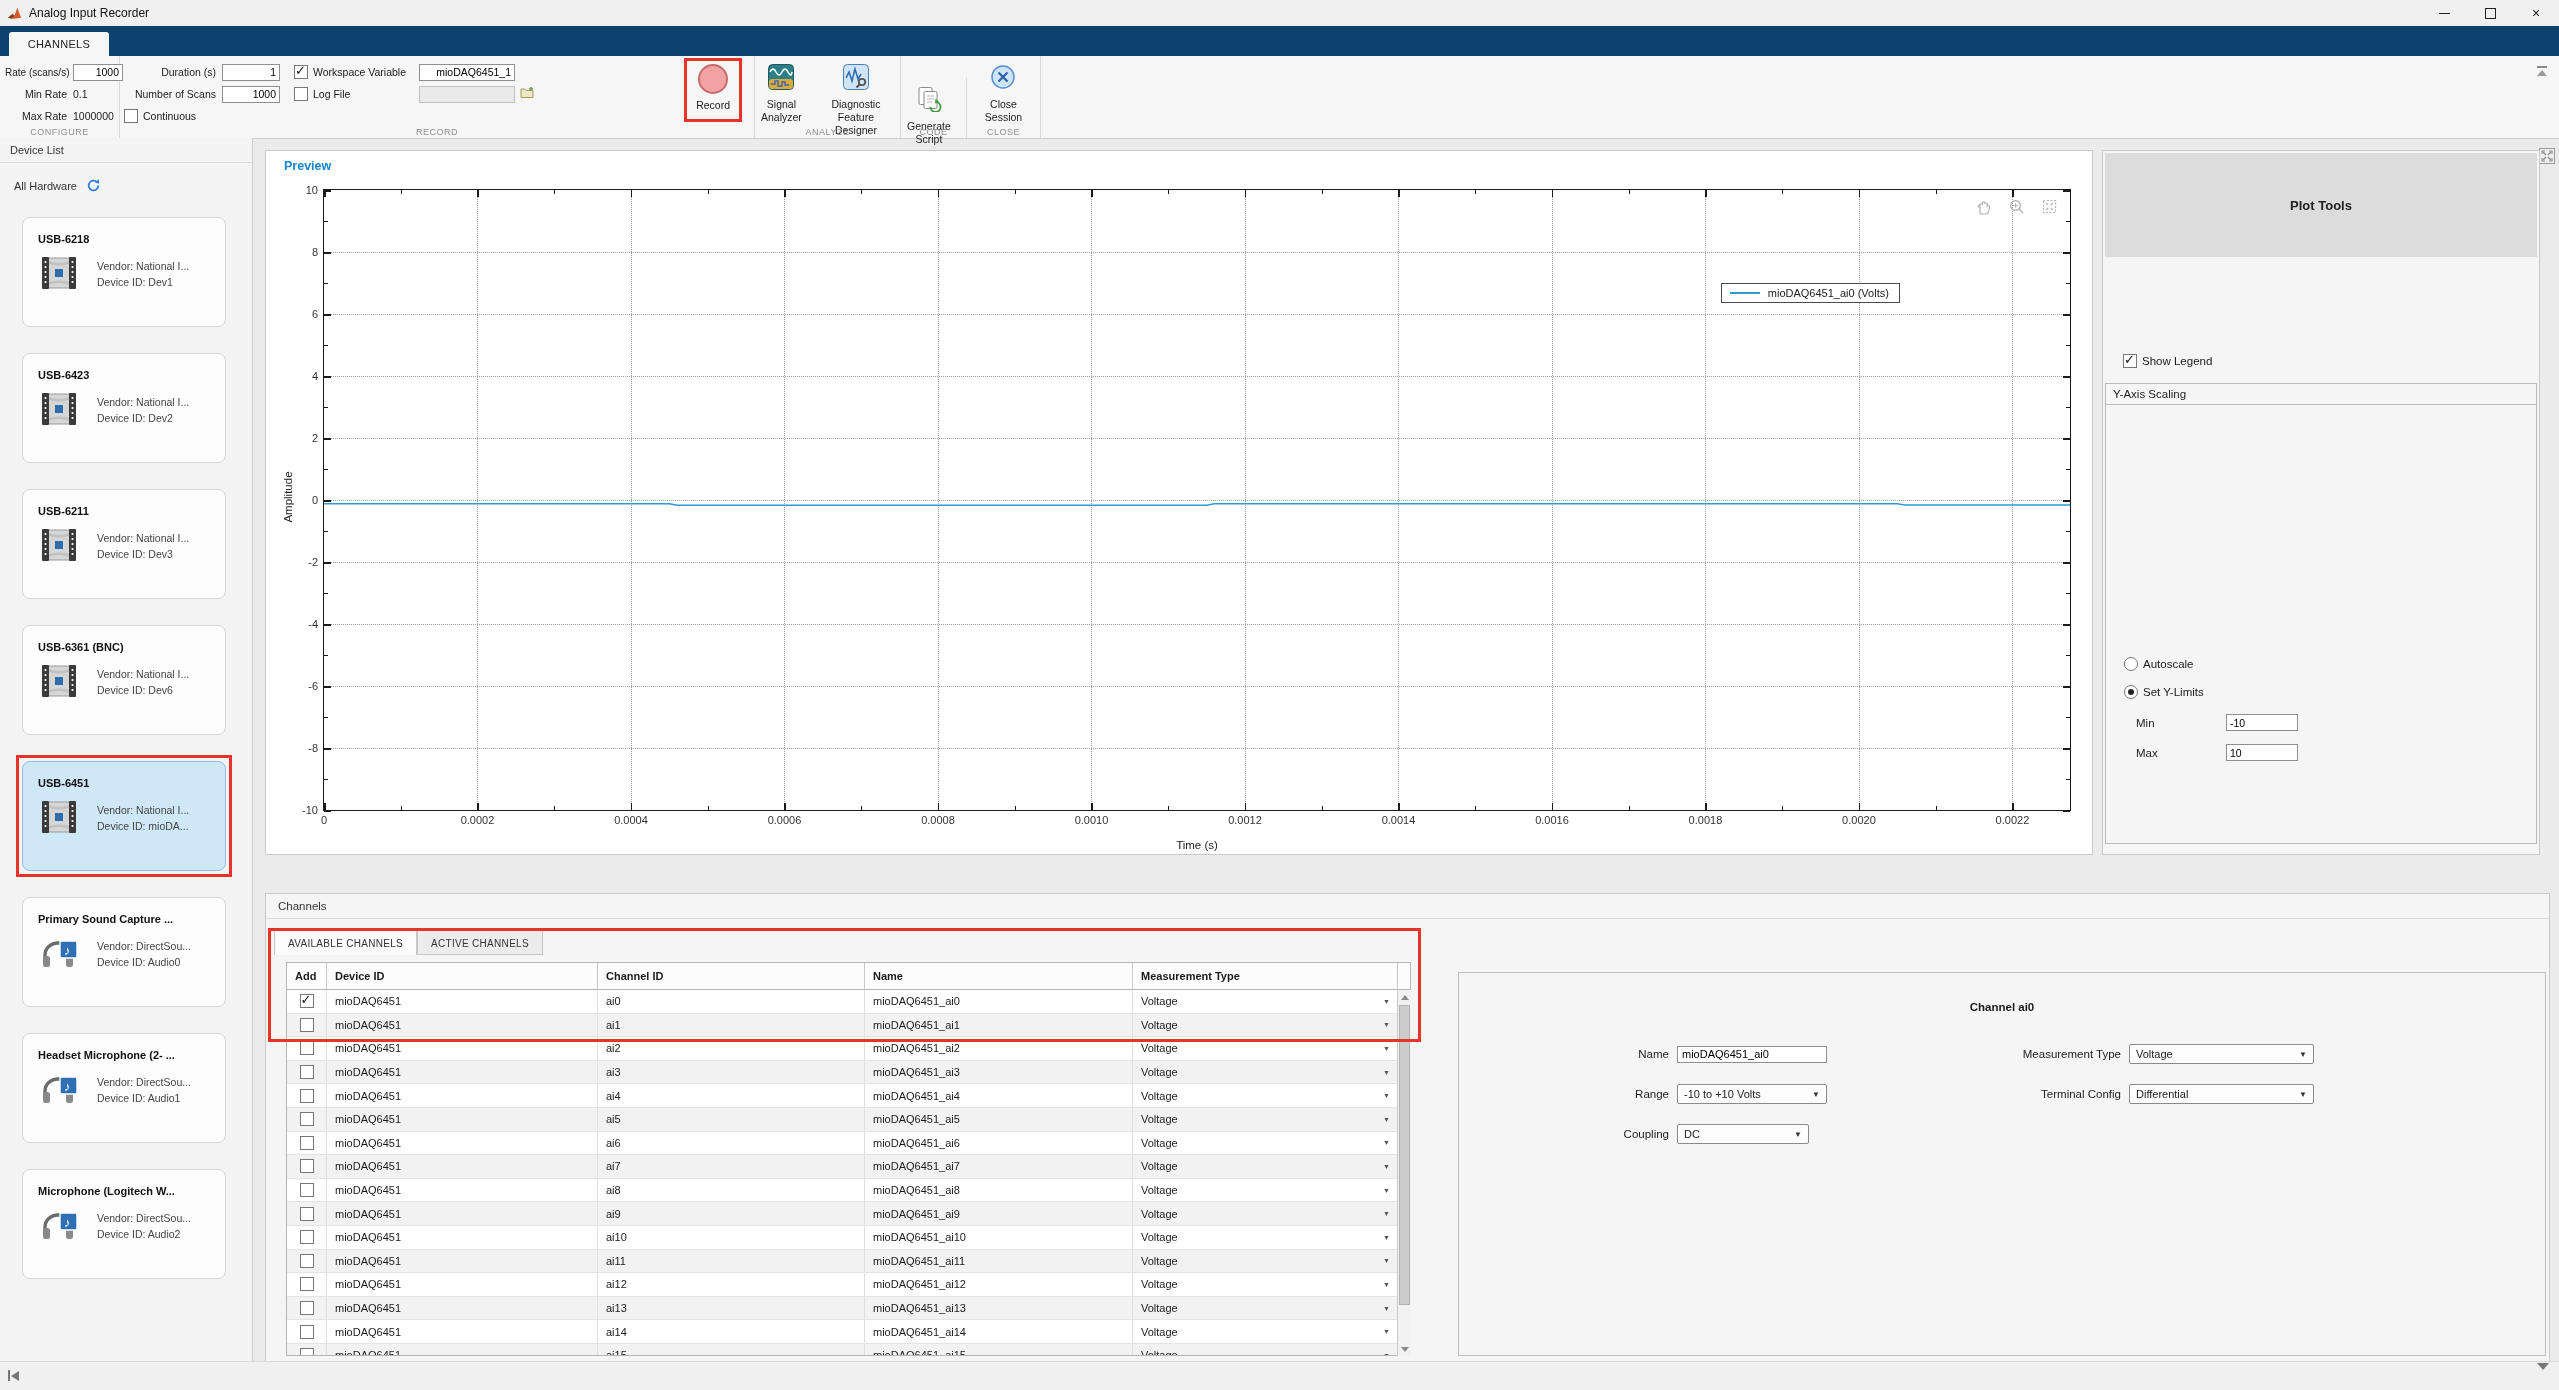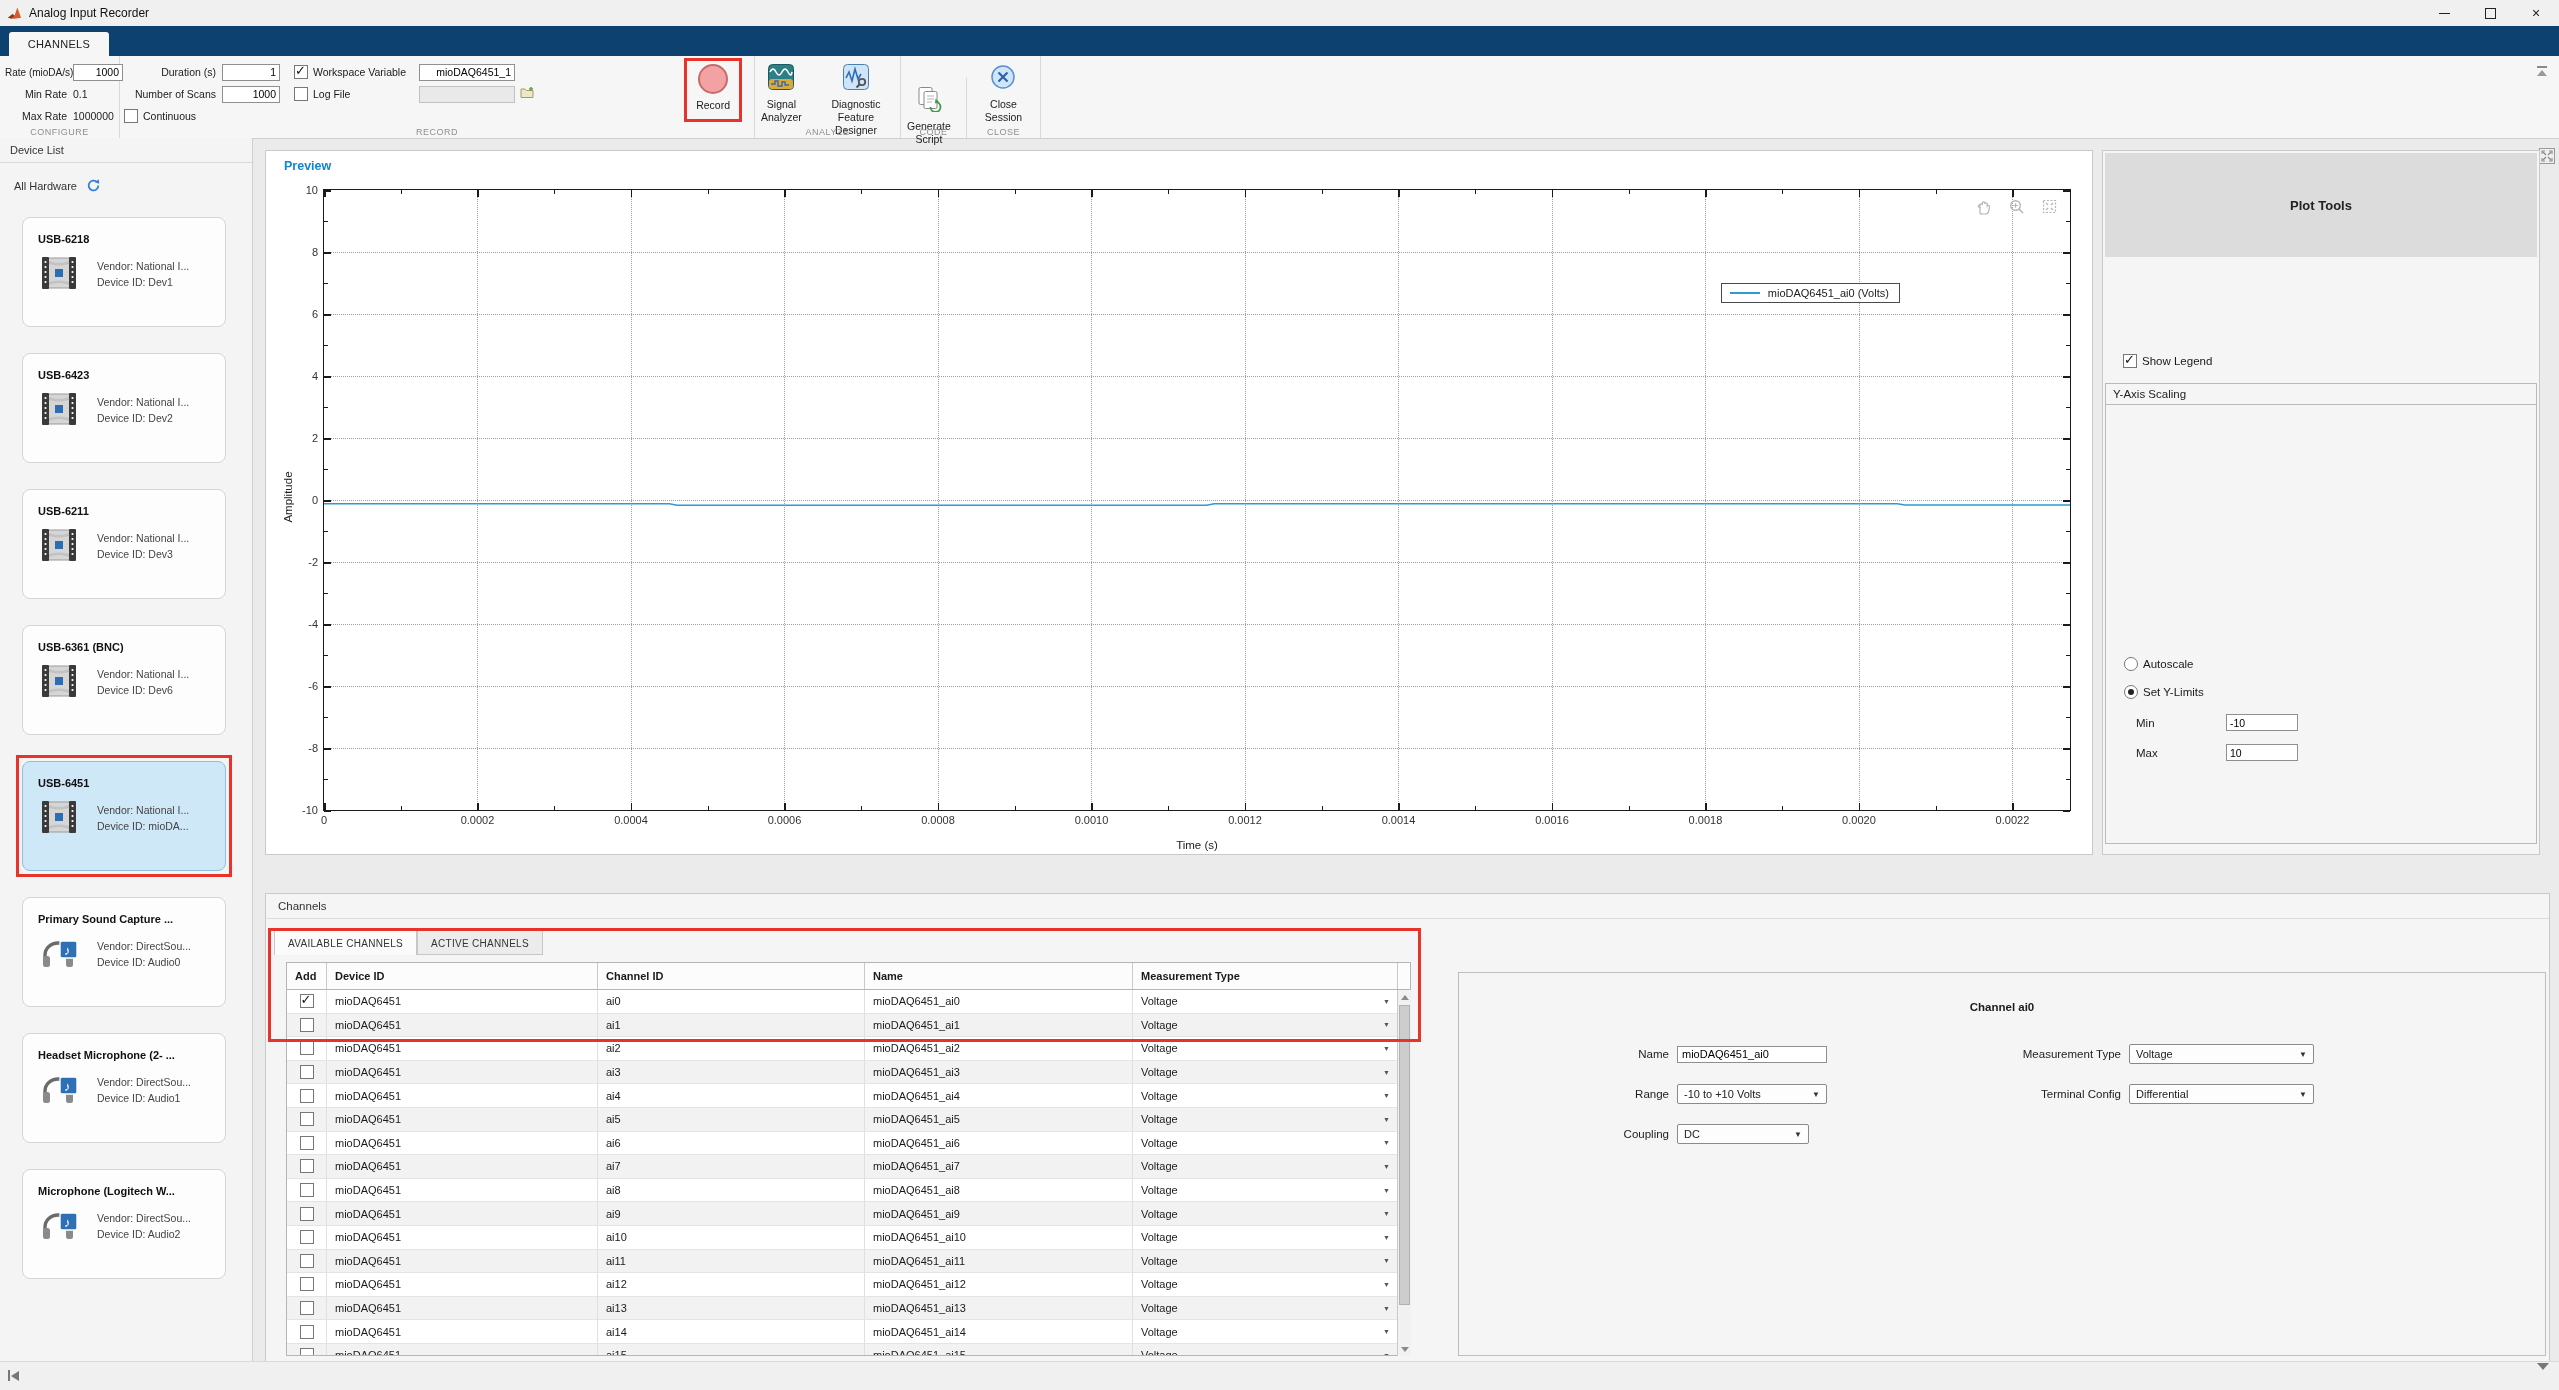--- a/index.html
+++ b/index.html
@@ -186,21 +186,21 @@
     </span>
   </div>
 
   <div class="ribbon-band"></div>
   <div class="ribbon-tab">CHANNELS</div>
 
   <div class="toolstrip">
 
     <div class="ts-group" style="width:120px;padding-left:5px;">
       <div class="frow">
-        <span class="flab" style="width:62px;font-size:10px;">Rate (mioDA/s)</span>
+        <span class="flab" style="width:62px;font-size:10px;">Rate (scans/s)</span>
         <input class="tsinput" style="width: 42px;" value="1000">
       </div>
       <div class="frow">
         <span class="flab" style="width:62px;">Min Rate</span>
         <span class="fval">0.1</span>
       </div>
       <div class="frow">
         <span class="flab" style="width:62px;">Max Rate</span>
         <span class="fval">1000000</span>
       </div>

